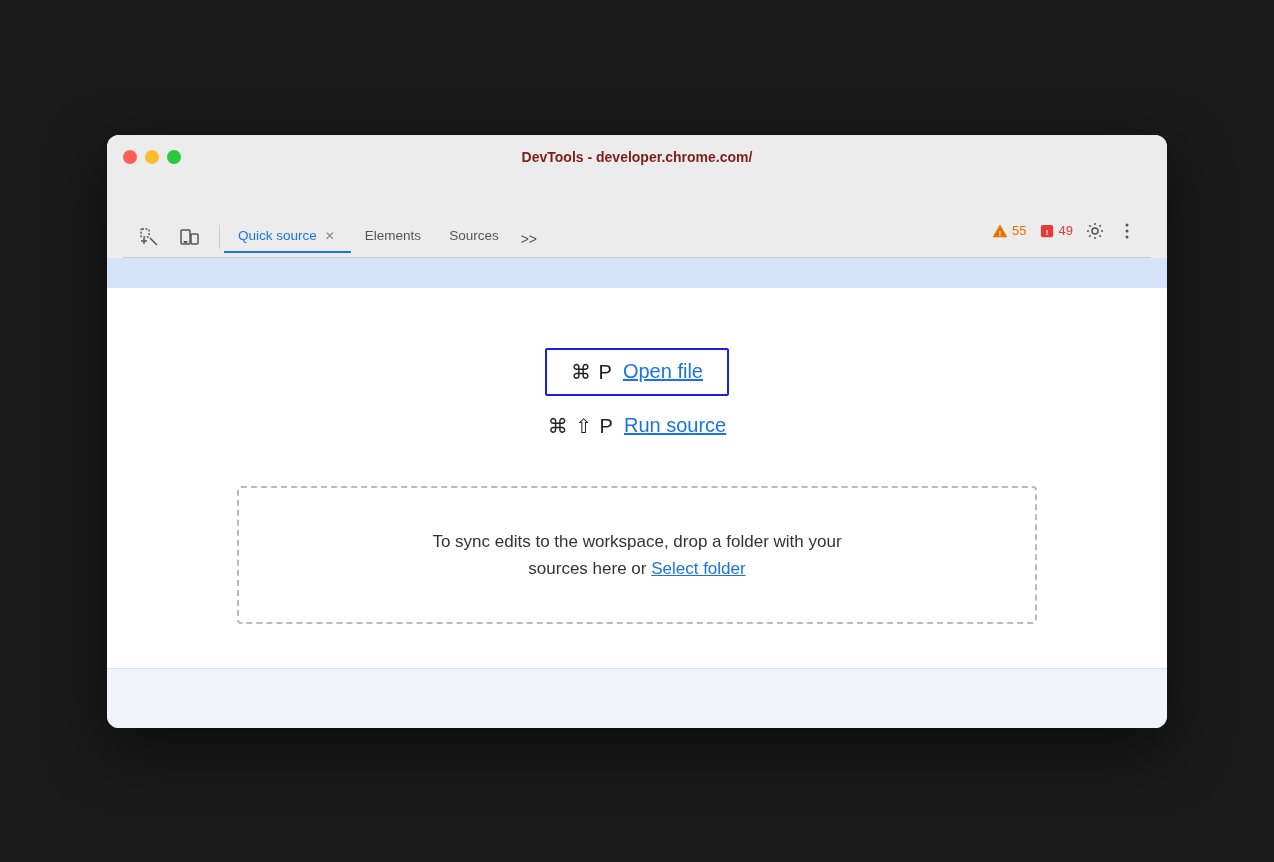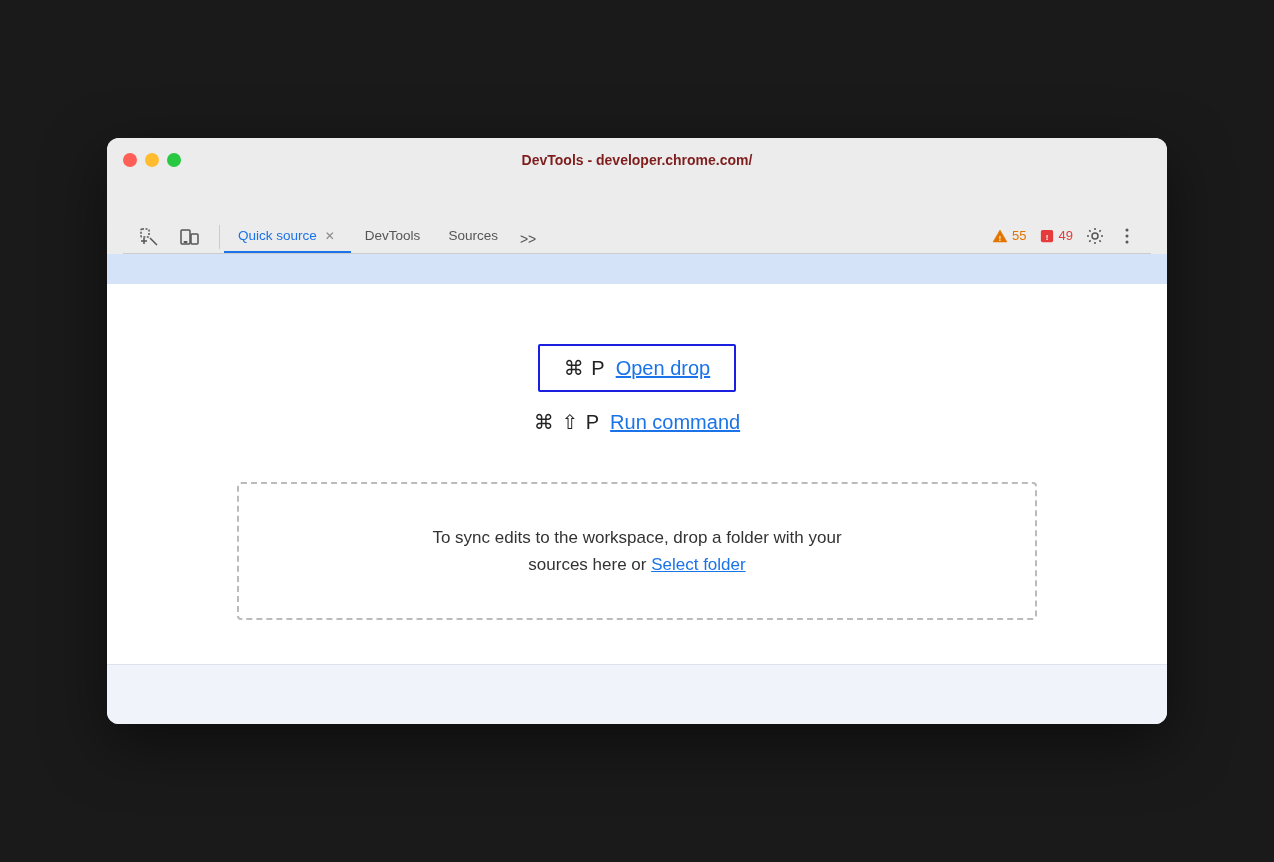--- a/index.html
+++ b/index.html
@@ -121,21 +121,21 @@
       color: #555;
       font-size: 14px;
       display: flex;
       align-items: center;
     }
 
     .toolbar-right {
       display: flex;
       align-items: center;
       margin-left: auto;
-      padding: 0 8px 2px 8px;
+      padding: 0 8px 12px 8px;
     }
 
     .badge {
       display: flex;
       align-items: center;
       gap: 4px;
       font-size: 13px;
       font-weight: 500;
       cursor: pointer;
       padding: 2px 6px;
@@ -271,21 +271,21 @@
       </div>
 
       <div style="width:1px; height:24px; background:#ccc; margin: 0 4px;"></div>
 
       <div class="tab-bar">
         <div class="tab active">
           <span>Quick source</span>
           <span class="tab-close">✕</span>
         </div>
         <div class="tab">
-          <span>DevTools</span>
+          <span>Elements</span>
         </div>
         <div class="tab">
           <span>Sources</span>
         </div>
         <button class="more-btn">&gt;&gt;</button>
       </div>
 
       <div class="toolbar-right">
 
         <div class="badge badge-warning">
@@ -321,26 +321,26 @@
       </div>
     </div>
   </div>
 
   <div class="blue-strip"></div>
 
   <div class="main-content">
 
     <div class="shortcut-row highlighted">
       <span class="shortcut-keys">⌘ P</span>
-      <a class="shortcut-link" href="#">Open drop</a>
+      <a class="shortcut-link" href="#">Open file</a>
     </div>
 
     <div class="shortcut-row">
       <span class="shortcut-keys">⌘ ⇧ P</span>
-      <a class="shortcut-link" href="#">Run command</a>
+      <a class="shortcut-link" href="#">Run source</a>
     </div>
 
     <div class="drop-zone">
       <span>To sync edits to the workspace, drop a folder with your</span>
       <br>
       <span>sources here or</span>
       <a class="drop-zone-link" href="#">Select folder</a>
     </div>
 
   </div>

